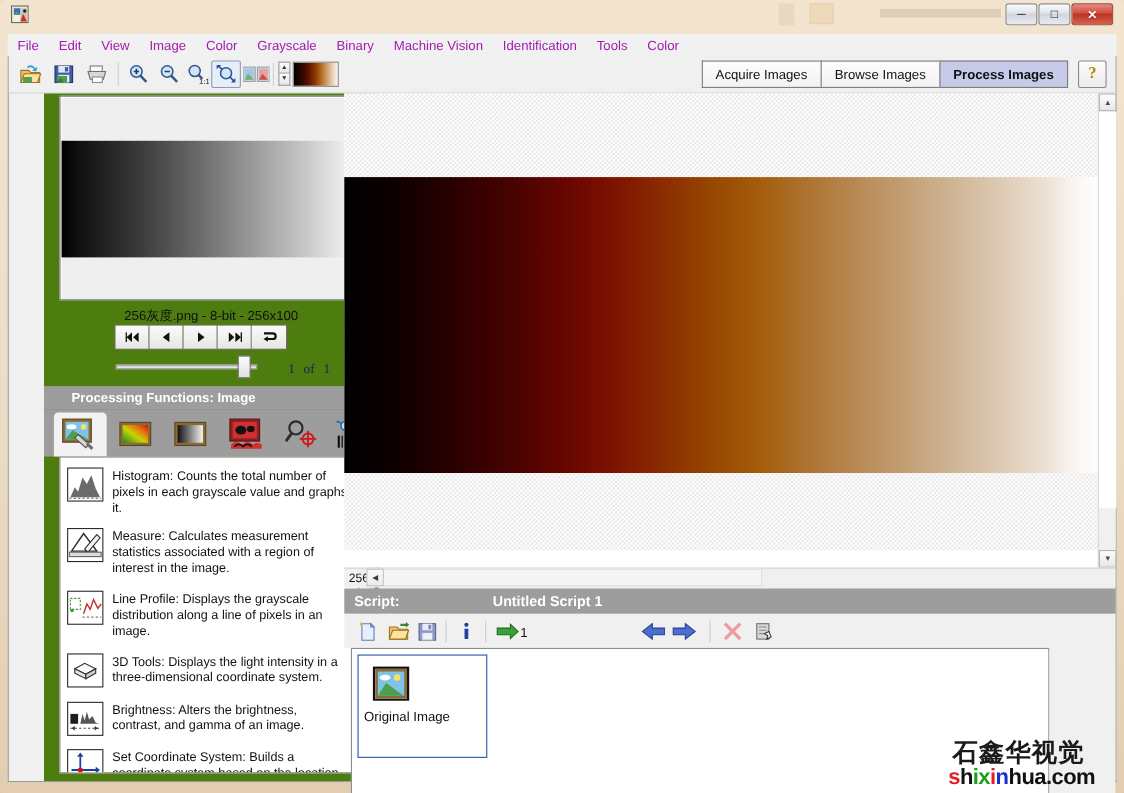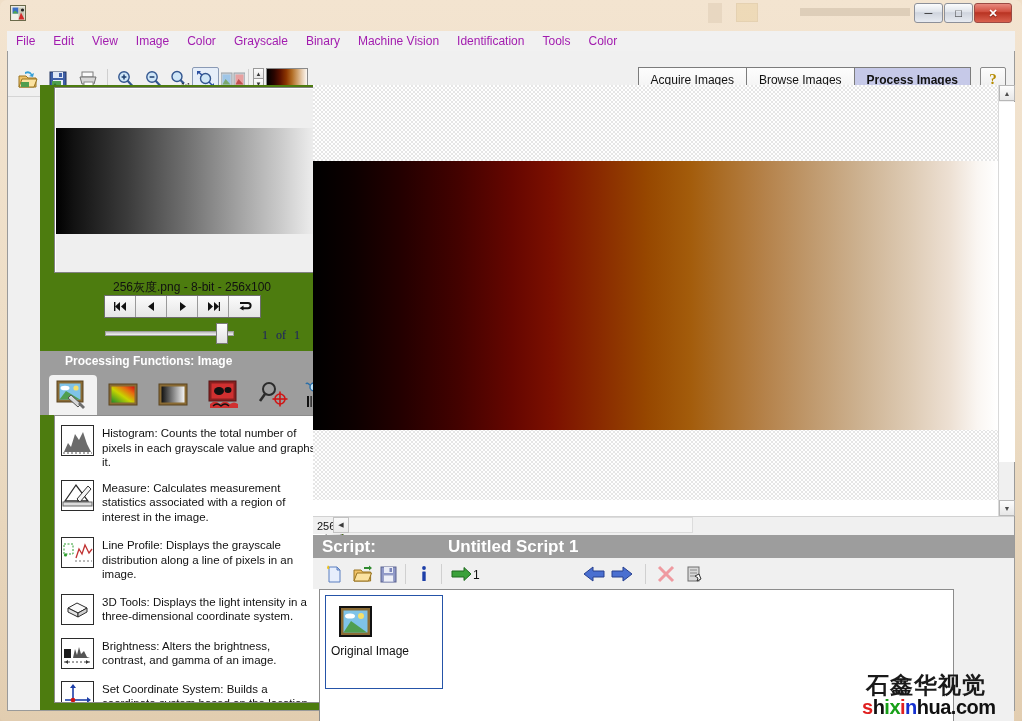--- a/index.html
+++ b/index.html
@@ -62,21 +62,21 @@
 
   
   #client {
     position:absolute; left:7px; top:51px; width:1008px; height:660px;
     background:#f0f0f0; border:1px solid #9a9a9a; border-top:none;
   }
 
   
   #toolbar {
     position:absolute; left:0; top:0; width:1006px; height:34px;
-    background:#f0f0f0; border-bottom:1px solid #d5d5d5;margin-top:12px;
+    background:#f0f0f0; border-bottom:1px solid #d5d5d5;
   }
   .tbtn {
     position:absolute; top:4px; width:27px; height:25px;
     border:1px solid transparent; border-radius:2px;
     display:flex; align-items:center; justify-content:center;
     background:transparent;
   }
   .tbtn.pressed { border-color:#8a9ab5; background:#e6eef9; }
   .tsep { position:absolute; top:6px; width:1px; height:21px; background:#cfcfcf; }
 
@@ -255,21 +255,21 @@
     font-size:7px; color:#3a3a3a;
   }
   .hs-track {
     position:absolute; left:16px; top:0; width:344px; height:16px;
     background:#f5f5f5; border:1px solid #dcdcdc; border-left:none;
   }
 
   
   #scriptheader {
     position:absolute; left:305px; top:484px; width:701px; height:23px;
-    background:#9d9d9d; color:#fff; font-weight:bold; font-size:17px;
+    background:#9d9d9d; color:#fff; font-weight:bold; font-size:13px;
     line-height:23px;
   }
   #script-label { position:absolute; left:9px; top:0; }
   #script-name { position:absolute; left:135px; top:0; }
   #scripttoolbar {
     position:absolute; left:305px; top:507px; width:701px; height:31px;
     background:#f0f0f0;
   }
   .sbtn {
     position:absolute; top:4px; width:26px; height:24px;

